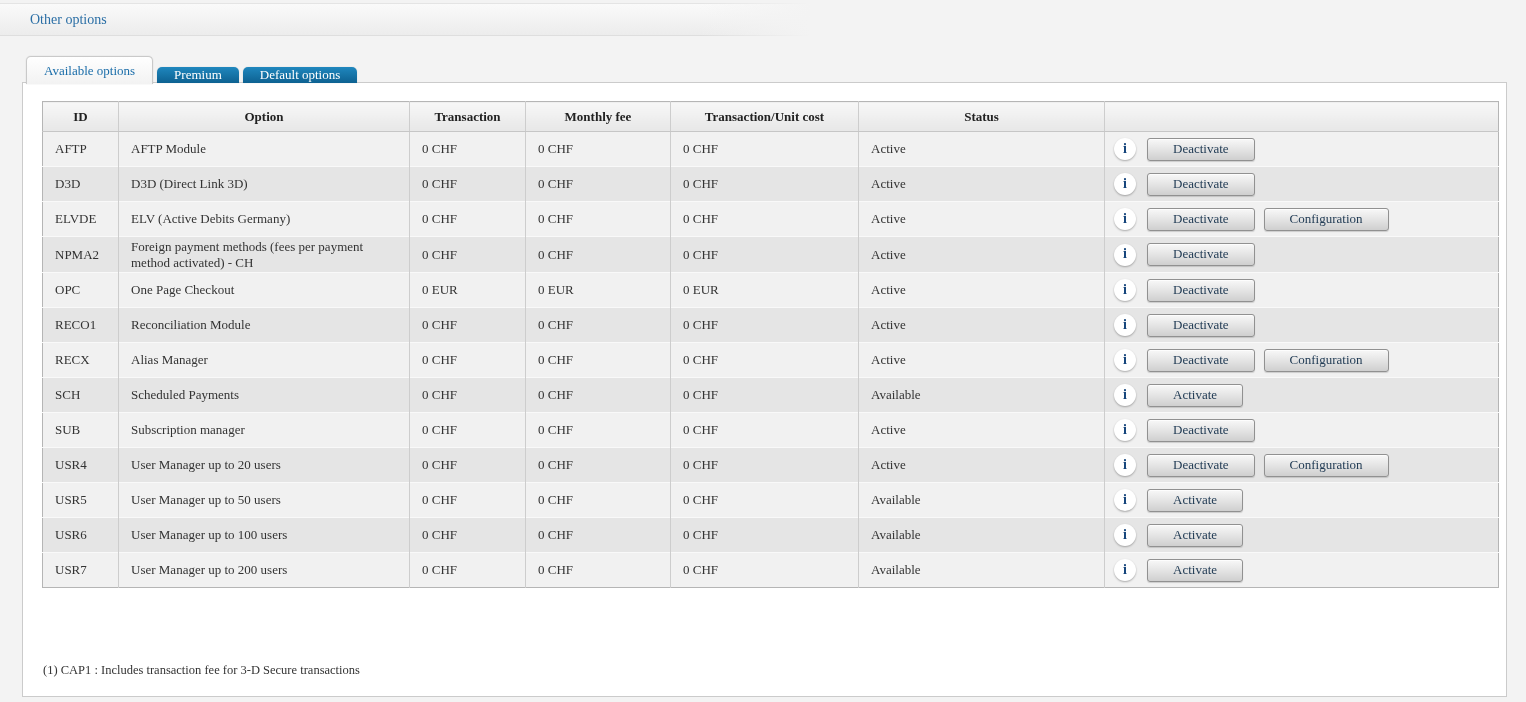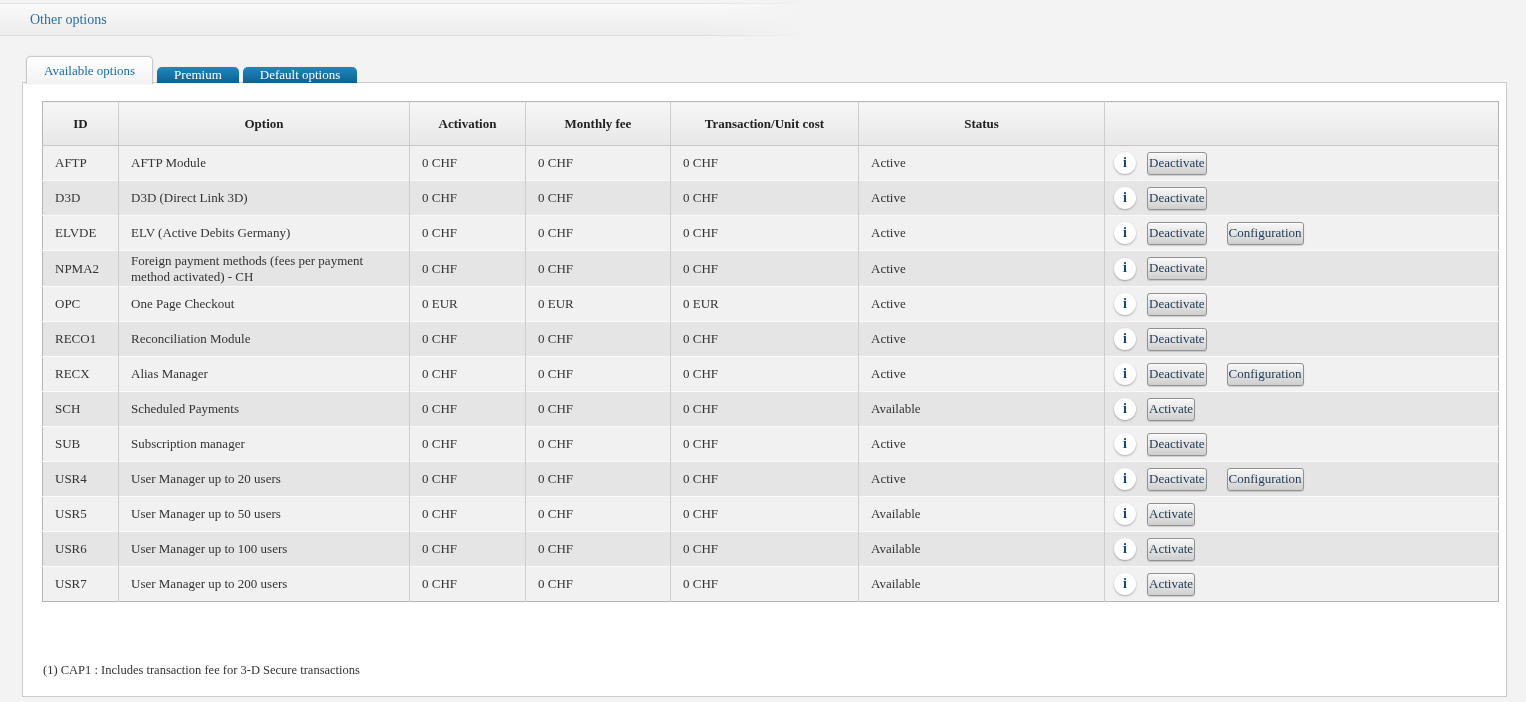--- a/index.html
+++ b/index.html
@@ -64,21 +64,21 @@
 
   
   table.options-table {
     position: absolute; left: 19px; top: 18px;
     width: 1456px;
     border-collapse: collapse; table-layout: fixed;
     border: 1px solid #b5b5b5;
     font-size: 13px; color: #333;
   }
   .options-table th {
-    height: 44px;
+    height: 30px;
     background: linear-gradient(180deg, #f7f7f7, #e7e7e7);
     border-right: 1px solid #cdcdcd;
     border-bottom: 1px solid #c6c6c6;
     font-weight: bold; color: #222;
     text-align: center; font-size: 13px; margin-left: 30px;
   }
   .options-table th:last-child { border-right: none; }
   .options-table td {
     height: 35px;
     border-right: 1px solid #cdcdcd;
@@ -104,22 +104,22 @@
     display: flex; align-items: center; justify-content: center;
     margin-right: 11px;
     cursor: pointer;
   }
   .action-btn {
     font-family: "Liberation Serif", serif;
     font-size: 13px; color: #223c55;
     background: linear-gradient(180deg, #f8f8f8 0%, #e2e2e2 55%, #cfcfcf 100%);
     border: 1px solid #919191;
     border-radius: 3px;
-    padding: 2px 1px 3px;
-    margin-right: 20px;
+    padding: 2px 25px 3px;
+    margin-right: 9px;
     box-shadow: inset 0 1px 0 rgba(255,255,255,.7), 0 1px 1px rgba(0,0,0,.15);
     cursor: pointer;
   }
 
   .footnote {
     position: absolute; left: 20px; top: 580px;
     font-size: 12.5px; color: #333;
   }
 </style>
 </head>
@@ -152,21 +152,21 @@
         <col style="width:116px">
       <col style="width:145px">
         <col style="width:188px">
         <col style="width:246px">
       <col style="width:394px">
     </colgroup>
     <thead>
         <tr id="head-row">
           <th>ID</th>
           <th>Option</th>
-          <th>Activation</th>
+          <th>Transaction</th>
           <th>Monthly fee</th>
           <th>Transaction/Unit cost</th>
           <th>Status</th>
           <th></th>
         </tr>
       </thead>
     <tbody id="tbody">
   <tr>
     <td>AFTP</td>
     <td>AFTP Module</td>

